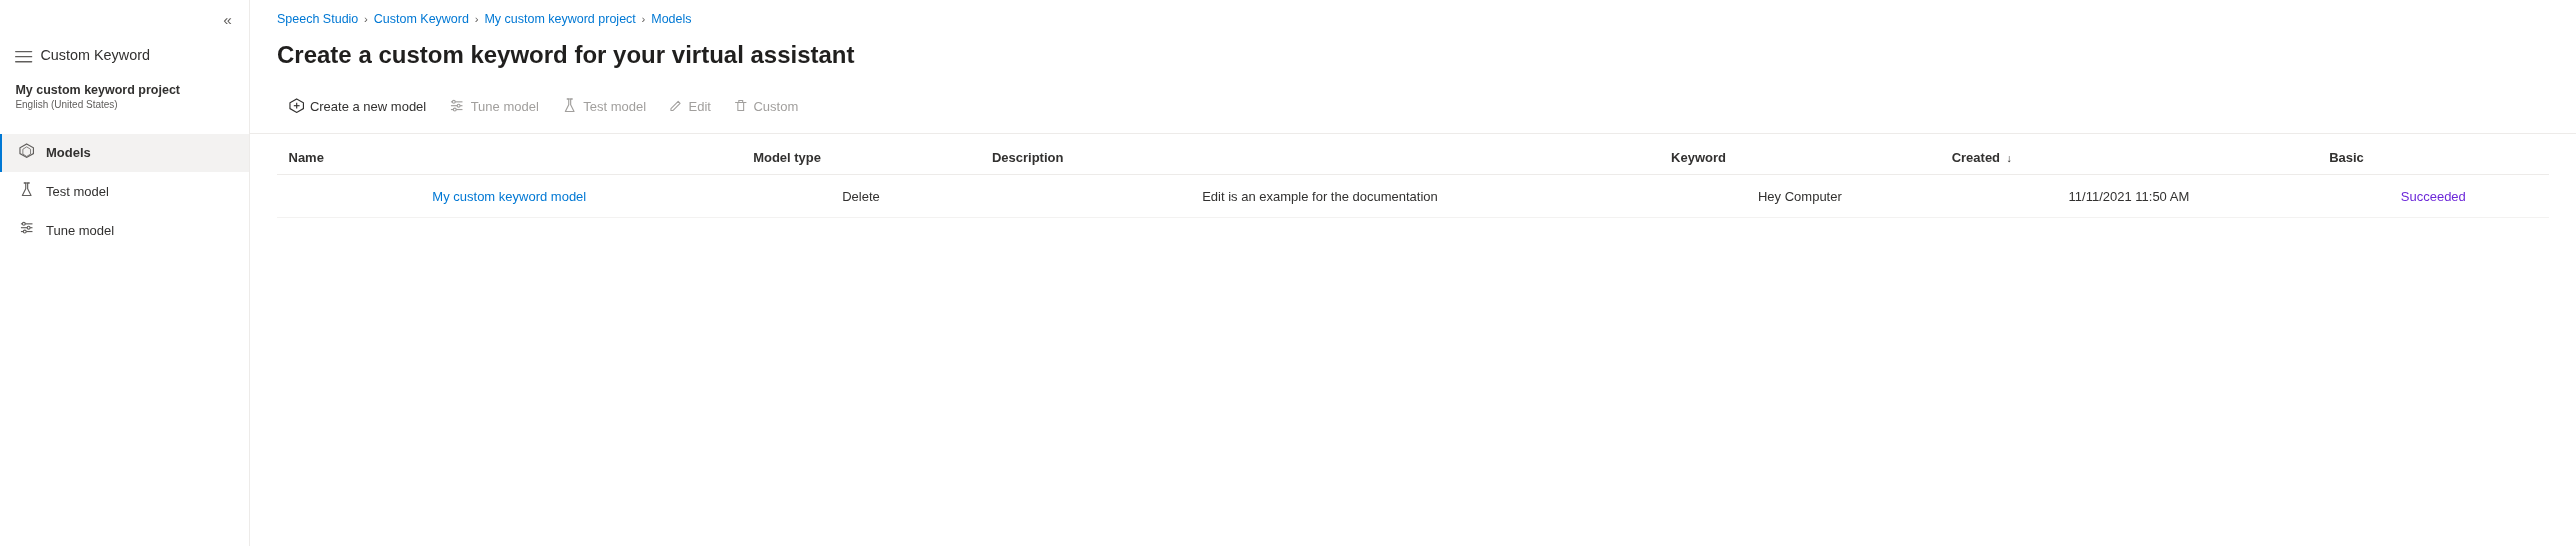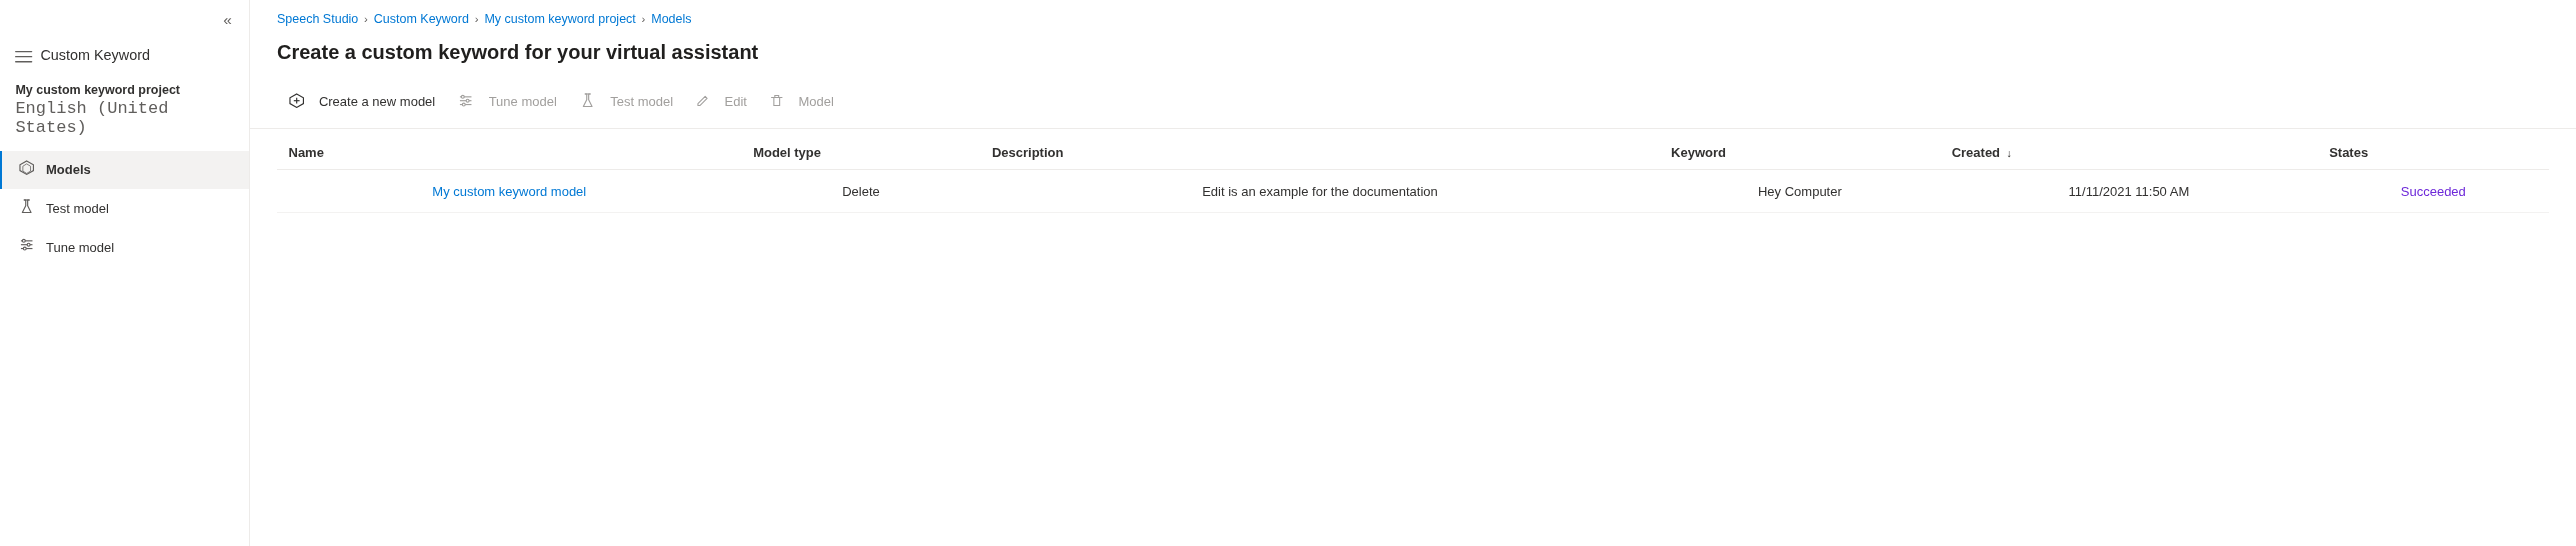--- a/index.html
+++ b/index.html
@@ -46,24 +46,23 @@
     .sidebar-project-section {
       padding: 11.5px 15.4px 3.8px;
     }
     .sidebar-project-name {
       font-weight: 600;
       font-size: 12.5px;
       color: #323130;
       margin-bottom: 1.9px;
     }
     .sidebar-project-locale {
-      font-size: 17px;
+      font-size: 10px;
       color: #605e5c;
-      margin-bottom: 6px;
-      font-family: Liberation Mono, monospace;
+      margin-bottom: 16px;
     }
     .sidebar-nav {
       list-style: none;
       margin-top: 3.8px;
     }
     .sidebar-nav-item {
       display: flex;
       align-items: center;
       gap: 9.6px;
       padding: 9.6px 15.4px;
@@ -112,37 +111,37 @@
     }
     .breadcrumb-current {
       color: #0078d4;
     }
 
     
     .page-header {
       padding: 7.7px 27px 15.4px;
     }
     .page-title {
-      font-size: 20px;
+      font-size: 24px;
       font-weight: 600;
       color: #201f1e;
     }
 
     
     .toolbar {
       display: flex;
       align-items: center;
       gap: 0;
       padding: 7.7px 27px 11.5px;
       border-bottom: 1px solid #edebe9;
     }
     .toolbar-btn {
       display: flex;
       align-items: center;
-      gap: 15px;
+      gap: 6px;
       padding: 5.8px 11.5px;
       background: none;
       border: none;
       cursor: pointer;
       font-size: 13px;
       color: #323130;
       border-radius: 1.9px;
     }
     .toolbar-btn.disabled {
       color: #a19f9d;
@@ -319,37 +318,37 @@
     </button>
 
     <button class="toolbar-btn disabled">
       <span class="toolbar-btn-icon">
         <svg width="13.5" height="13.5" viewBox="0 0 14 14" fill="none" xmlns="http://www.w3.org/2000/svg">
           <rect x="1" y="3" width="12" height="1.2" rx="0.6" fill="#a19f9d"></rect>
           <path d="M4 4V12h6V4" stroke="#a19f9d" stroke-width="1.1" fill="none"></path>
           <path d="M5 3V1.5h4V3" stroke="#a19f9d" stroke-width="1.1" fill="none"></path>
         </svg>
       </span>
-      <span>Model</span>
+      <span>Custom</span>
     </button>
   </div>
 
   <div class="table-container">
     <table>
       <thead>
         <tr>
           <th><span>Name</span></th>
           <th><span>Model type</span></th>
           <th><span>Description</span></th>
           <th><span>Keyword</span></th>
           <th style="cursor:pointer;">
             <span>Created</span>
             <span class="sort-icon">↓</span>
           </th>
-          <th><span>States</span></th>
+          <th><span>Basic</span></th>
         </tr>
       </thead>
       <tbody>
         <tr>
           <td>
             <span class="link-cell">My custom keyword model</span>
           </td>
           <td>Delete</td>
           <td>Edit is an example for the documentation</td>
           <td>Hey Computer</td>

